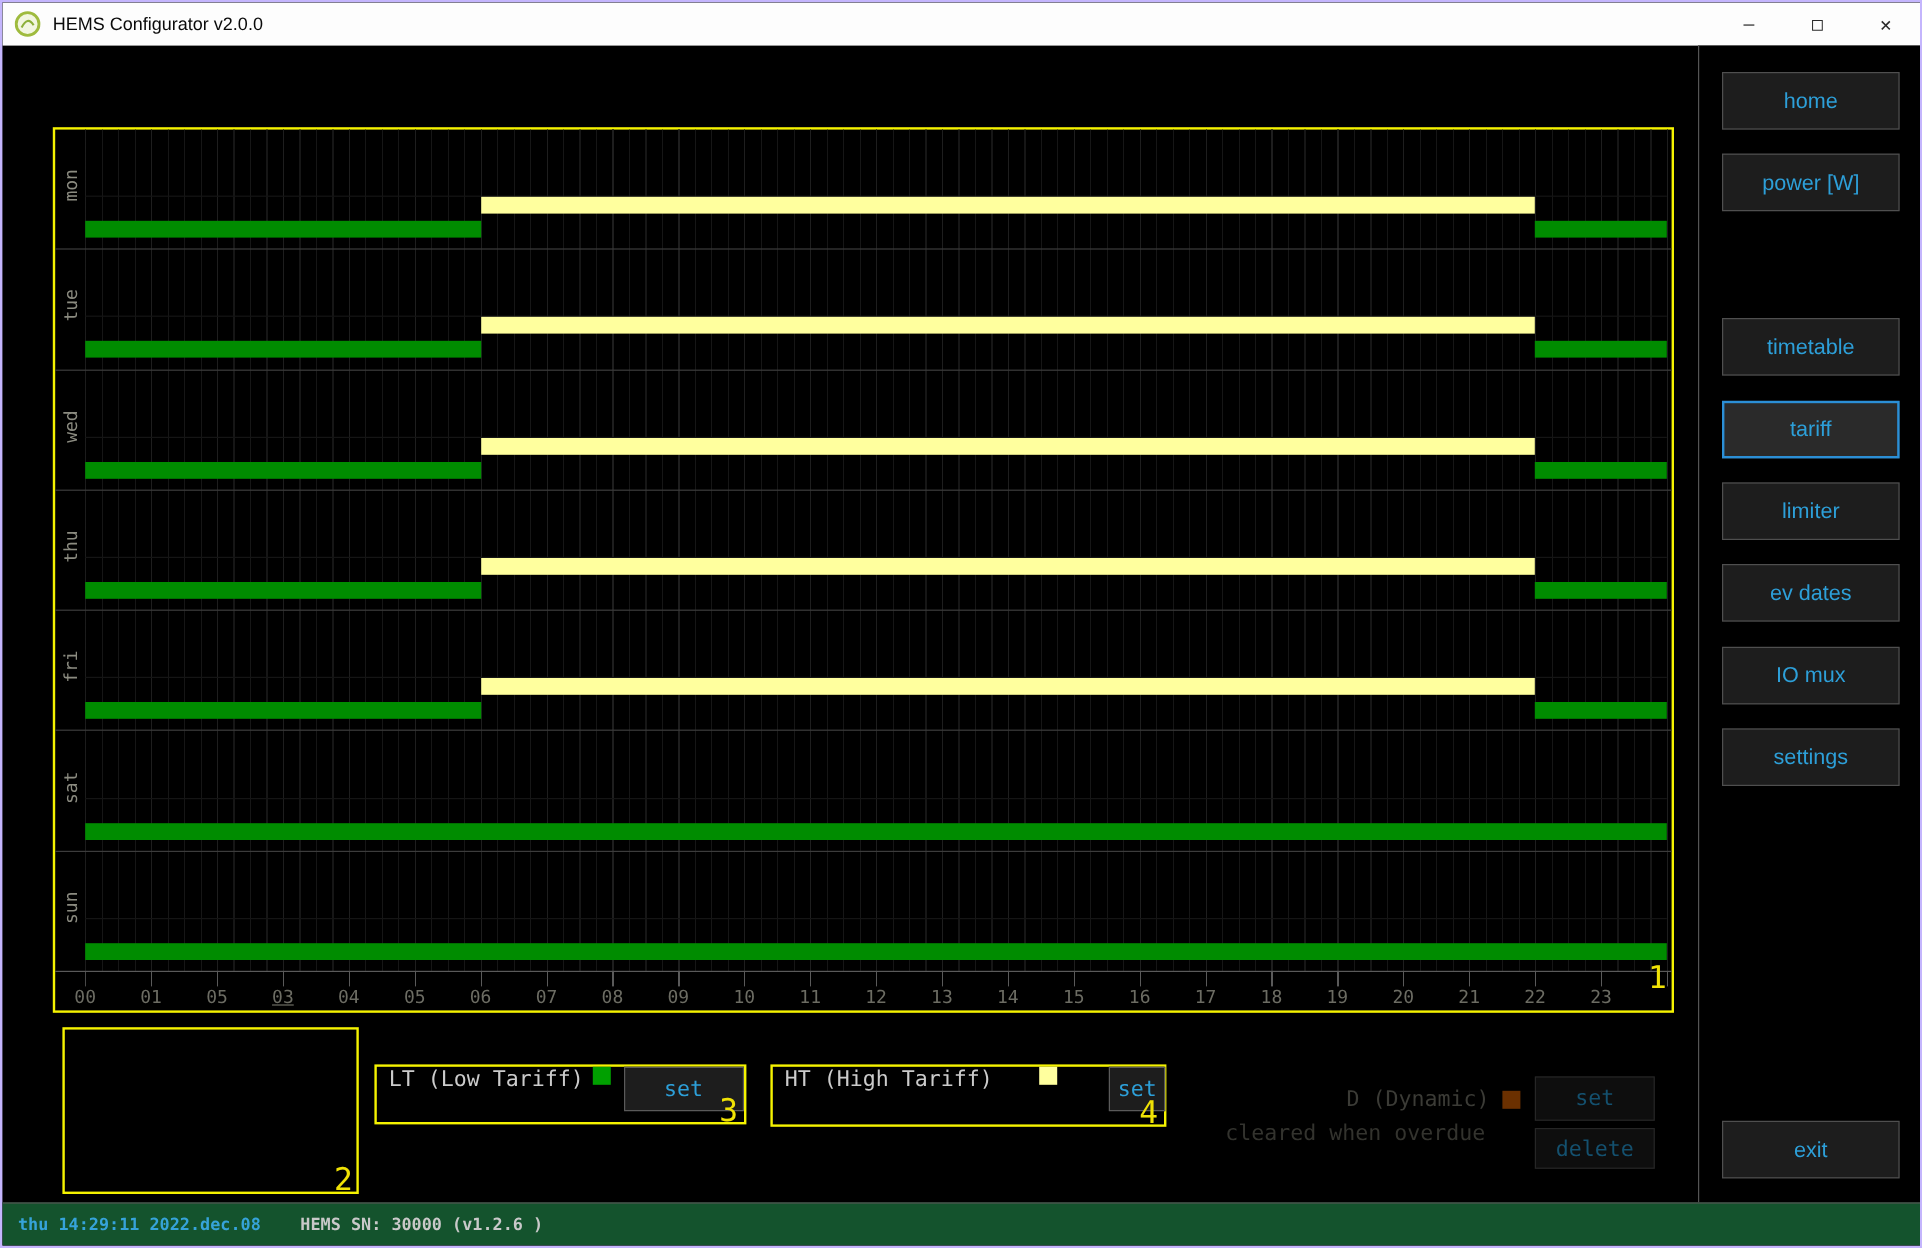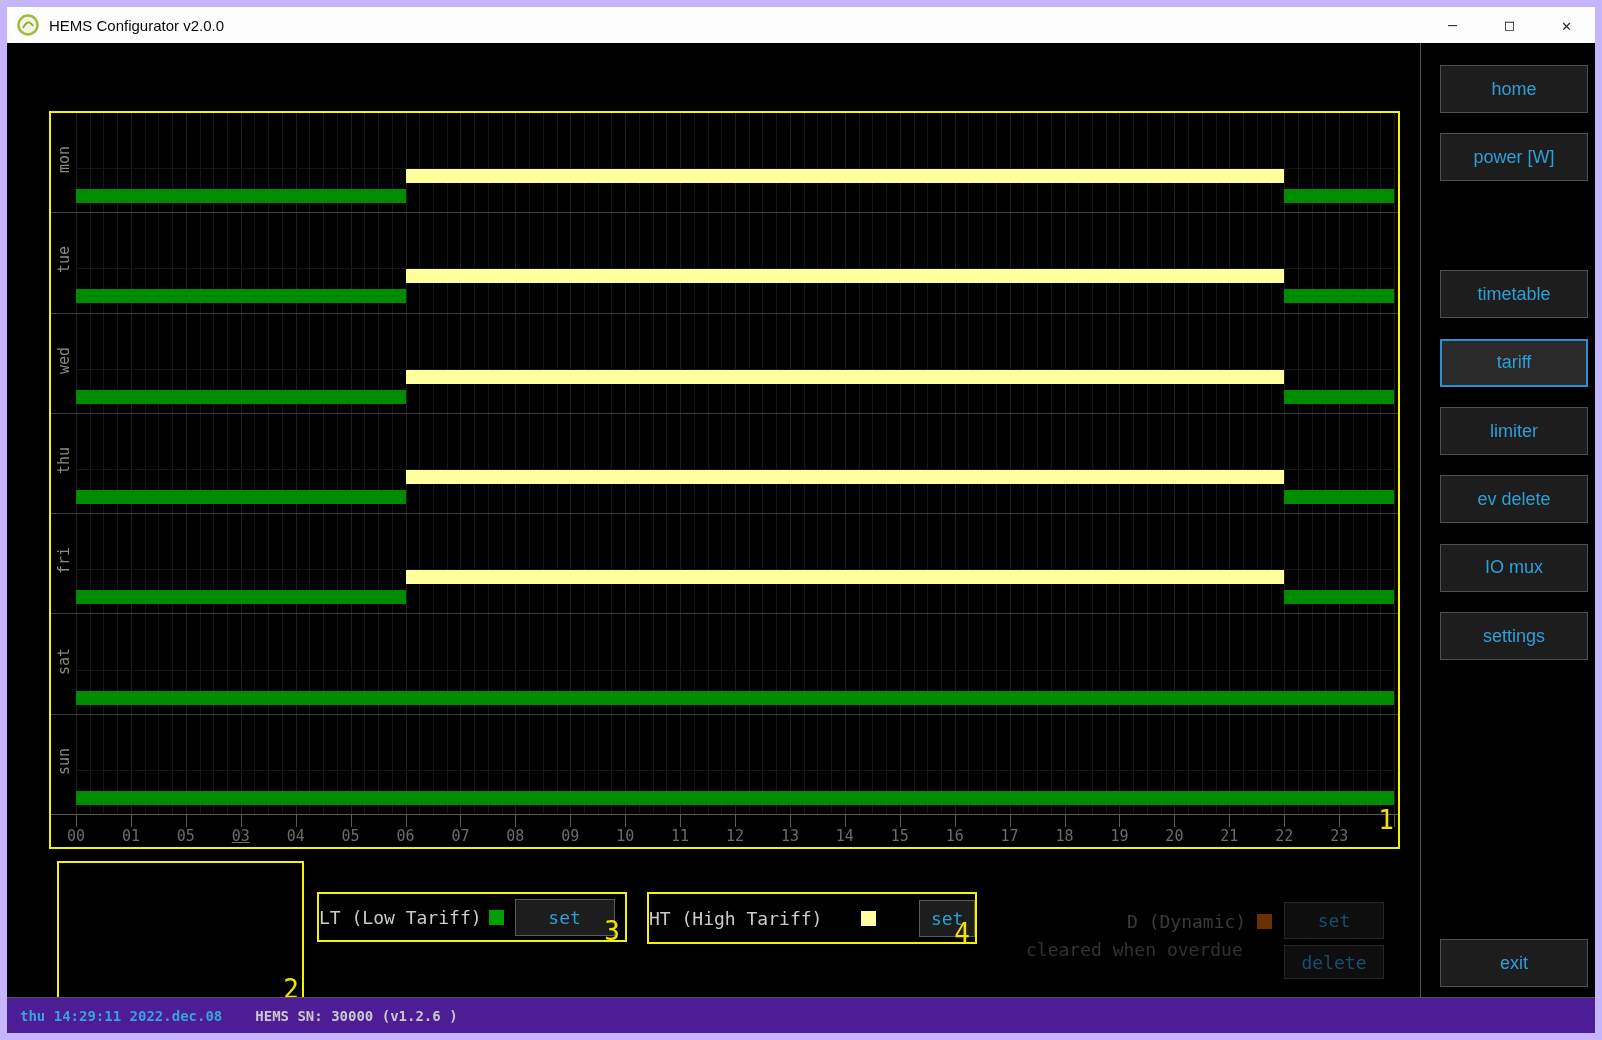--- a/index.html
+++ b/index.html
@@ -1,19 +1,19 @@
 <!DOCTYPE html>
 <html><head>
 <meta charset="utf-8">
 <style>
   html,body{margin:0;padding:0;background:#000;}
   .app{
     position:relative;width:1602px;height:1040px;background:#000;overflow:hidden;
     font-family:"DejaVu Sans Mono",monospace;box-sizing:border-box;
-    border:7px solid #c4b5fd;
+    border:2px solid #c4b5fd;
   }
   
   .titlebar{position:absolute;left:0;top:0;width:100%;height:36px;background:#fdfdfd;
     display:flex;align-items:center;box-sizing:border-box;}
   .app-icon{width:22px;height:22px;margin-left:10px;display:inline-flex;}
   .win-title{margin-left:10px;font-family:"Liberation Sans",sans-serif;font-size:15px;color:#0a0a0a;}
   .win-controls{margin-left:auto;display:flex;height:100%;}
   .win-btn{width:57px;height:100%;display:flex;align-items:center;justify-content:center;
     color:#2b2b2b;font-size:15px;cursor:default;}
   .win-btn.close{font-size:16px;}
@@ -40,21 +40,21 @@
   .ybox{position:absolute;border:2px solid #f5f300;box-sizing:border-box;}
   .box2{left:50px;top:854px;width:247px;height:139px;}
   .box2-inner{position:absolute;left:8px;top:6px;right:8px;bottom:6px;background:#141414;
     border:1px solid #6e6e6e;display:flex;flex-direction:column;align-items:center;}
   .box2-line{color:#d6d6d6;font-size:18px;line-height:26px;}
   .box2-line.first{margin-top:8px;}
   .btn{background:#1d1d1d;border:1px solid #5a5a5a;color:#2d9fd8;font-family:"DejaVu Sans Mono",monospace;
     font-size:18px;display:flex;align-items:center;justify-content:center;cursor:pointer;box-sizing:border-box;}
   .ltdates-btn{width:186px;height:37px;margin-top:9px;}
   .annot-2{right:3px;bottom:-4px;}
-  .tariff-group{display:flex;align-items:center;}
+  .tariff-group{display:flex;align-items:flex-start;padding-left:10px;}
   .box3{left:310px;top:885px;width:310px;height:50px;}
   .box4{left:640px;top:885px;width:330px;height:52px;gap:32px;}
   .grp-label{color:#cbcbcb;font-size:18px;white-space:pre;}
   .swatch{width:15px;height:15px;margin-left:7px;flex:none;}
   .set-btn{width:100px;height:37px;margin-left:11px;}
   .annot-3,.annot-4{right:5px;bottom:-4px;}
   
   .dyn{position:absolute;left:1000px;top:885px;width:395px;height:92px;}
   .dyn-label{position:absolute;left:120px;top:19px;color:#3b3b36;font-size:18px;}
   .dyn-swatch{position:absolute;left:250px;top:22px;width:15px;height:15px;background:#6b3000;}
@@ -63,21 +63,21 @@
   .dyn-set{position:absolute;left:277px;top:10px;width:100px;height:37px;}
   .dyn-delete{position:absolute;left:277px;top:53px;width:100px;height:34px;}
   
   .sidebar{position:absolute;left:1413px;top:36px;width:189px;bottom:36px;border-left:1px solid #555;background:#000;}
   .side-btn{position:absolute;left:19px;width:148px;height:48px;background:#1d1d1d;border:1px solid #4f4f4f;
     color:#2d9fd8;font-size:18px;display:flex;align-items:center;justify-content:center;cursor:pointer;box-sizing:border-box;}
   .side-btn.active{background:#2a2a2a;border:2px solid #2b8fd6;}
   .exit-btn{top:896px;}
   
   .statusbar{position:absolute;left:0;bottom:0;width:100%;height:36px;border-top:1px solid #555;
-    box-sizing:border-box;display:flex;align-items:center;background:#4c1d95;}
+    box-sizing:border-box;display:flex;align-items:center;background:#14532d;}
   .st-time{margin-left:13px;color:#36a3d9;font-size:14px;font-weight:700;}
   .st-dev{margin-left:33px;color:#c9c9c9;font-size:14px;font-weight:700;}
 </style>
 </head>
 <body>
 
 <div class="app">
 
   <div class="titlebar">
     <span class="app-icon">
@@ -201,21 +201,21 @@
     <button class="btn disabled dyn-delete">delete</button>
   </div>
 
   <div class="sidebar" id="sidebar">
     <button class="side-btn exit-btn">exit</button>
   <button class="side-btn" style="top: 22px;">home</button>
       <button class="side-btn" style="top: 90.4px;">power [W]</button>
       <button class="side-btn" style="top: 227.2px;">timetable</button>
       <button class="side-btn active" style="top: 295.6px;">tariff</button>
       <button class="side-btn" style="top: 364px;">limiter</button>
-      <button class="side-btn" style="top: 432.4px;">ev delete</button>
+      <button class="side-btn" style="top: 432.4px;">ev dates</button>
       <button class="side-btn" style="top: 500.8px;">IO mux</button>
       <button class="side-btn" style="top: 569.2px;">settings</button>
     </div>
 
   <div class="statusbar">
     <span class="st-time">thu 14:29:11 2022.dec.08</span>
     <span class="st-dev">HEMS SN: 30000 (v1.2.6 )</span>
   </div>
 
 </div>

